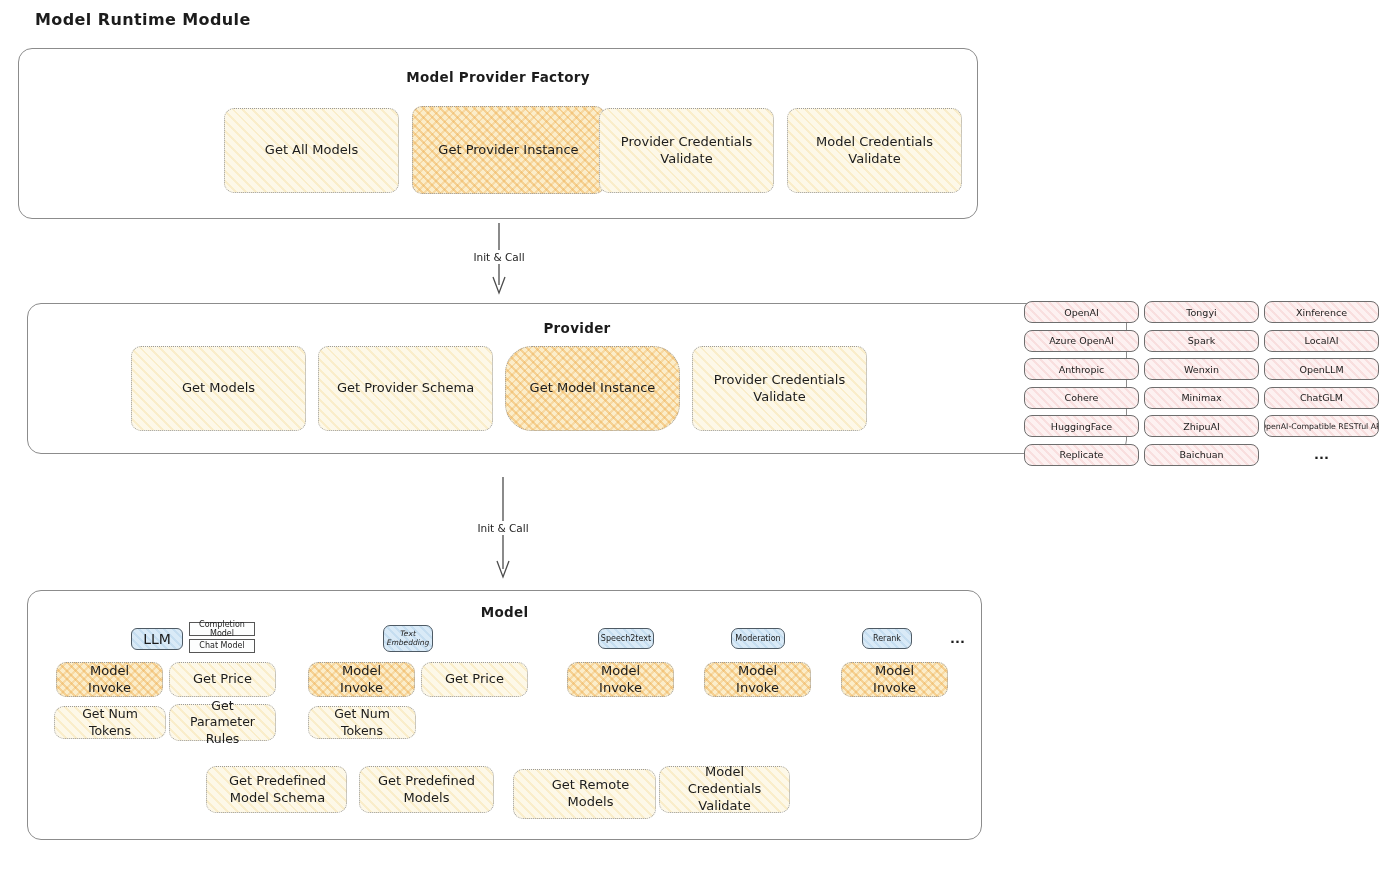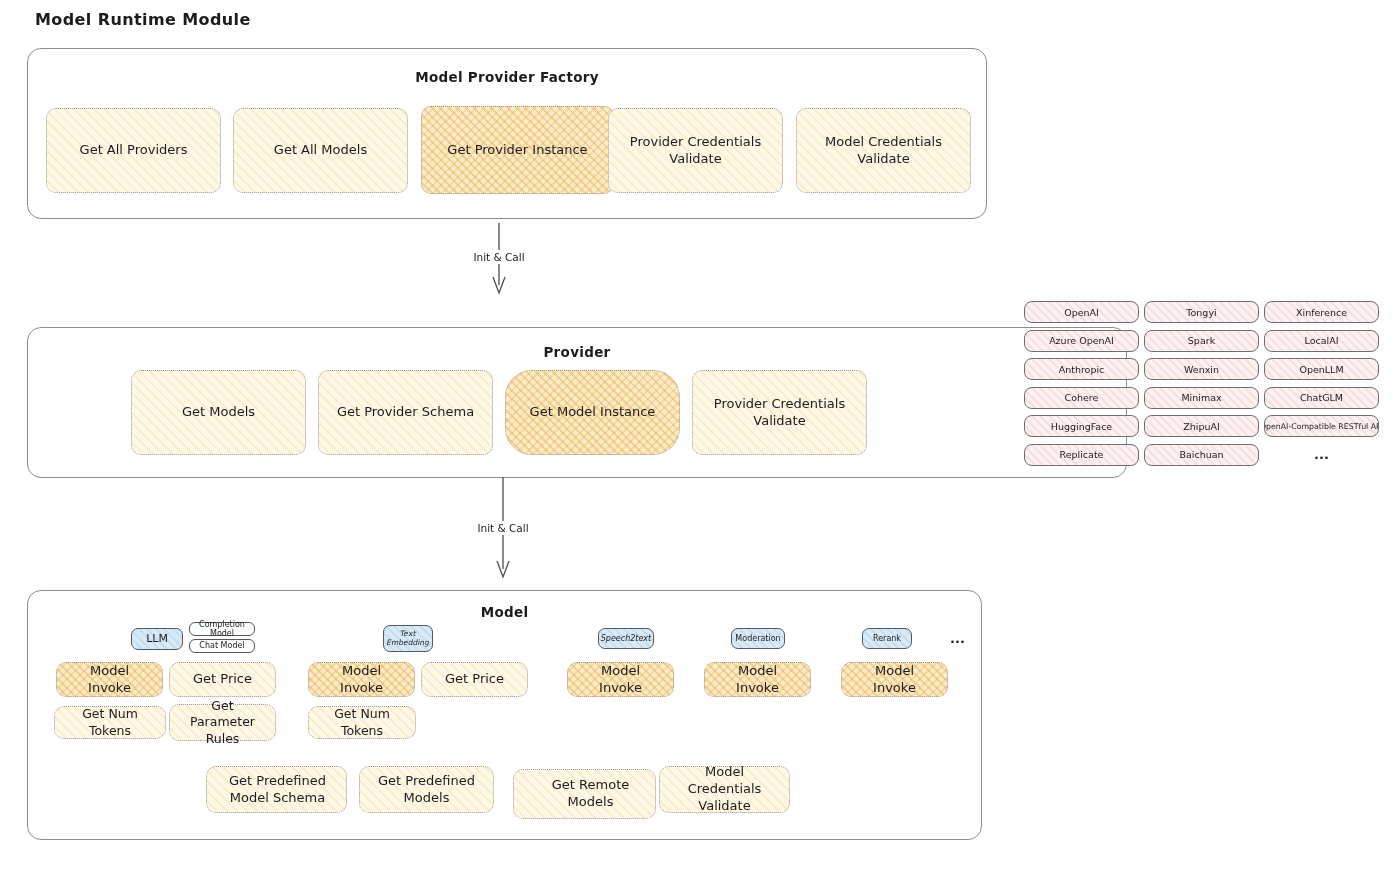--- a/index.html
+++ b/index.html
@@ -72,53 +72,52 @@
     justify-content:center; text-align:center; border-radius:7px; line-height:1.15;
   }
   .tab-blue {
     border:1.2px solid #4e5a64;
     background:
       repeating-linear-gradient(45deg, rgba(140,185,220,0.25) 0px, rgba(140,185,220,0.25) 2px, transparent 2px, transparent 6px),
       #d9eaf7;
     font-size:9px;
   }
   .tab-white {
-    border:1.1px solid #565656; background:#fdfefe; font-size:8px; border-radius:6px;
+    border:1.1px solid #565656; background:#fdfefe; font-size:8px; border-radius:0;
   }
   
   .arrow-svg { position:absolute; }
   .arrow-label {
     position:absolute; transform:translate(-50%,-50%); background:#fff;
     font-size:10.5px; padding:1px 4px; white-space:nowrap;
   }
   .ellipsis { position:absolute; font-size:13px; font-weight:bold; }
 </style>
 </head>
 <body>
 
 <div class="canvas">
 
   <div class="page-title">Model Runtime Module</div>
 
-  <div class="big-box" style="left:27px; top:48px; width:960px; height:171px;border-radius:14px;">
+  <div class="big-box" style="left:18px; top:48px; width:960px; height:171px;border-radius:14px;">
     <div class="box-title" style="top:20px;">Model Provider Factory</div>
-    <div class="btn btn-yellow" style="left:18px;  top:59px; width:175px; height:85px;">Get All Providers</div>
     <div class="btn btn-yellow" style="left:205px; top:59px; width:175px; height:85px;">Get All Models</div>
     <div class="btn btn-orange" style="left:393px; top:57px; width:193px; height:88px;">Get Provider Instance</div>
     <div class="btn btn-yellow" style="left:580px; top:59px; width:175px; height:85px;">Provider Credentials Validate</div>
     <div class="btn btn-yellow" style="left:768px; top:59px; width:175px; height:85px;">Model Credentials Validate</div>
   </div>
 
   <svg class="arrow-svg" style="left:488px; top:223px;" width="22" height="74">
     <line x1="11" y1="0" x2="11" y2="62" stroke="#4c4c4c" stroke-width="1.3"></line>
     <path d="M5 54 L11 70 L17 54" fill="none" stroke="#4c4c4c" stroke-width="1.3"></path>
   </svg>
   <div class="arrow-label" style="left:499px; top:257px;">Init &amp; Call</div>
 
-  <div class="big-box stacked" style="left:27px; top:303px; width:1100px; height:151px;margin-top:24px;">
+  <div class="big-box stacked" style="left:27px; top:303px; width:1100px; height:151px;">
     <div class="box-title" style="top:16px;">Provider</div>
     <div class="btn btn-yellow" style="left:103px; top:42px; width:175px; height:85px;">Get Models</div>
     <div class="btn btn-yellow" style="left:290px; top:42px; width:175px; height:85px;">Get Provider Schema</div>
     <div class="btn btn-orange" style="left:477px; top:42px; width:175px; height:85px;border-radius:27px;">Get Model Instance</div>
     <div class="btn btn-yellow" style="left:664px; top:42px; width:175px; height:85px;">Provider Credentials Validate</div>
   </div>
 
   <div class="pink-grid">
     <div class="chip">OpenAI</div>
     <div class="chip">Tongyi</div>
@@ -142,25 +141,25 @@
 
   <svg class="arrow-svg" style="left:492px; top:477px;" width="22" height="104">
     <line x1="11" y1="0" x2="11" y2="92" stroke="#4c4c4c" stroke-width="1.3"></line>
     <path d="M5 84 L11 100 L17 84" fill="none" stroke="#4c4c4c" stroke-width="1.3"></path>
   </svg>
   <div class="arrow-label" style="left:503px; top:528px;">Init &amp; Call</div>
 
   <div class="big-box stacked" style="left:27px; top:590px; width:955px; height:250px;">
     <div class="box-title" style="top:13px;">Model</div>
 
-    <div class="tab tab-blue" style="left:103px; top:37px; width:52px; height:22px; font-size:11px;">LLM</div>
+    <div class="tab tab-blue" style="left:103px; top:37px; width:52px; height:22px; font-size:14px;border-radius:6px;">LLM</div>
     <div class="tab tab-white" style="left:161px; top:31px; width:66px; height:14px;">Completion Model</div>
     <div class="tab tab-white" style="left:161px; top:48px; width:66px; height:14px;">Chat Model</div>
     <div class="tab tab-blue" style="left:355px; top:34px; width:50px; height:27px; font-size:7.5px; padding:0 3px;font-style:italic;">Text Embedding</div>
-    <div class="tab tab-blue" style="left:570px; top:37px; width:56px; height:21px; font-size:8px;font-style:italic;">Speech2text</div>
+    <div class="tab tab-blue" style="left:570px; top:37px; width:56px; height:21px; font-size:8px;">Speech2text</div>
     <div class="tab tab-blue" style="left:703px; top:37px; width:54px; height:21px; font-size:8px;">Moderation</div>
     <div class="tab tab-blue" style="left:834px; top:37px; width:50px; height:21px; font-size:8px;">Rerank</div>
     <div class="ellipsis" style="left:922px; top:40px;">...</div>
 
     <div class="btn btn-orange" style="left:28px;  top:71px; width:107px; height:35px;">Model Invoke</div>
     <div class="btn btn-yellow" style="left:141px; top:71px; width:107px; height:35px;">Get Price</div>
     <div class="btn btn-orange" style="left:280px; top:71px; width:107px; height:35px;">Model Invoke</div>
     <div class="btn btn-yellow" style="left:393px; top:71px; width:107px; height:35px;">Get Price</div>
     <div class="btn btn-orange" style="left:539px; top:71px; width:107px; height:35px;">Model Invoke</div>
     <div class="btn btn-orange" style="left:676px; top:71px; width:107px; height:35px;">Model Invoke</div>

